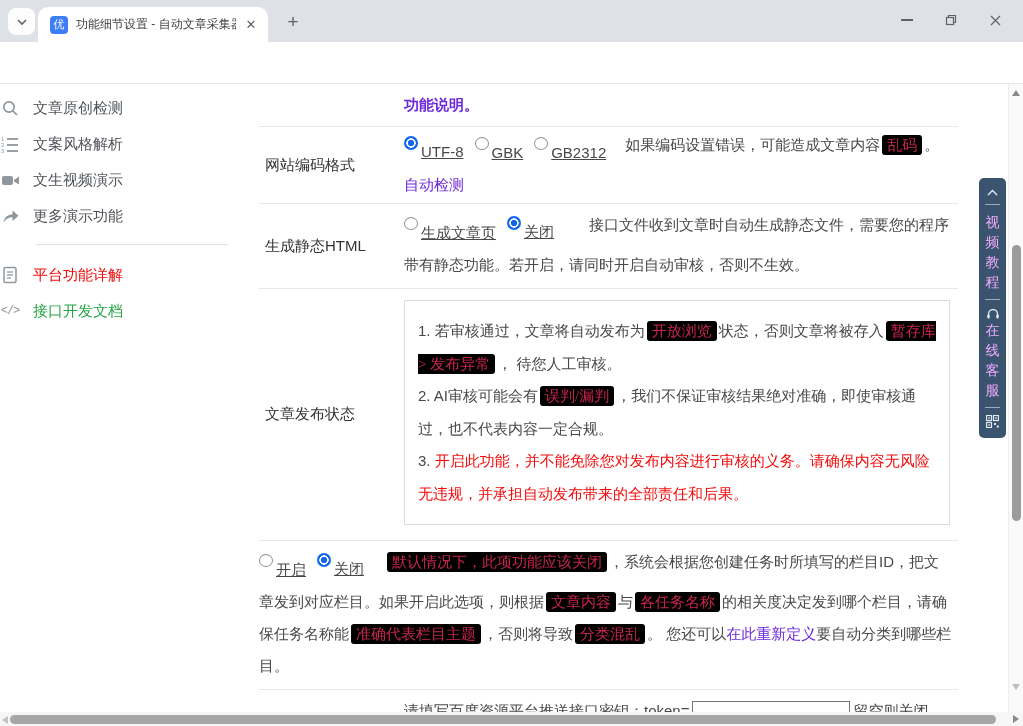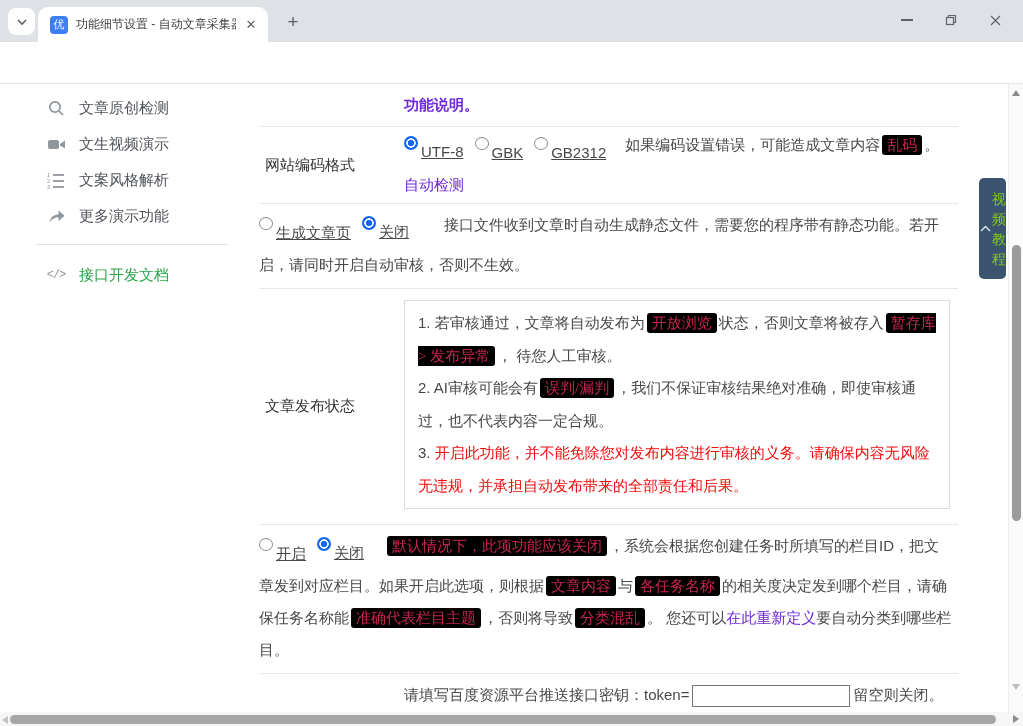--- a/index.html
+++ b/index.html
@@ -39,21 +39,21 @@
     background:#16a184; color:#fff; font-size:12px; font-weight:bold; display:flex;
     align-items:center; justify-content:center; }
   .menu-dots { position:absolute; left:994px; top:50px; width:24px; height:26px; color:#5f6368;
     font-size:16px; display:flex; align-items:center; justify-content:center; }
 
   
   .page { position:absolute; left:0; top:84px; width:1023px; height:642px; background:#fff; }
 
   
   .sidebar { position:absolute; left:0; top:0; width:259px; }
-  .side-item { height:36px; display:flex; align-items:center; padding-left:46px; cursor:pointer; }
+  .side-item { height:36px; display:flex; align-items:center; cursor:pointer; }
   .side-item:first-child { margin-top:6px; }
   .side-icon { width:20px; height:20px; display:flex; align-items:center; justify-content:center;
     color:#8f969c; }
   .side-label { font-size:15px; color:#4f5358; margin-left:13px; }
   .side-item.red .side-label { color:#f00a0a; }
   .side-item.green .side-label { color:#27a546; }
   .side-divider { height:1px; background:#e2e2e2; margin:10px 0 12px 36px; width:192px; }
   .code-glyph { font-family:"Liberation Mono","DejaVu Sans Mono",monospace; font-size:12px;
     color:#8f969c; letter-spacing:-1px; }
 
@@ -75,29 +75,29 @@
     font-family:"Liberation Serif","DejaVu Serif",serif; }
   .red { color:#f30b0b; }
   .link { color:#6d28d9; cursor:pointer; }
   .bold { font-weight:bold; }
   .gap { display:inline-block; }
   .radio-wrap { display:inline-flex; margin-right:11px; cursor:pointer;text-decoration:underline; }
   .radio { width:14px; height:14px; border-radius:50%; display:inline-block; flex:0 0 14px; }
   .radio.off { width:13px; height:13px; border:1px solid #8b9095; background:#fff; }
   .radio.on { background:radial-gradient(circle,#1266f1 0 29%,#fff 33% 45%,#1266f1 50% 100%); }
   .radio-label { margin-left:3px; }
-  .notice-box { border:1px solid #dcdcdc; padding:6px 13px; margin:6px 2px 8px 0; }
+  .notice-box { border:1px solid #dcdcdc; padding:14px 13px; margin:6px 2px 8px 0; }
   .notice-box .para { line-height:32.5px; }
   .token-input { height:22px; border:1px solid #767676; background:#fff; vertical-align:middle;
     margin:0 3px; outline:none; font-size:13px; padding:0 4px; }
 
   
   .float-panel { position:absolute; left:979px; top:94px; width:27px; background:#3a536f;
-    border-radius:5px; display:flex; flex-direction:row; align-items:center;
-    padding:11px 0 10px; color:#84cc16; }
+    border-radius:5px; display:flex; flex-direction:column; align-items:center;
+    padding:11px 0 10px; color:#f0abfc; }
   .v-text { width:16px; word-break:break-all; line-height:20px; font-size:14px;
     text-align:center; cursor:pointer; }
   .panel-div { width:15px; height:1px; background:rgba(255,255,255,.5); margin:7px 0; }
   .panel-icon { display:flex; align-items:center; justify-content:center; }
 
   
   .v-scroll { position:absolute; left:1008px; top:0; width:15px; height:628px; background:#fafafa;
     border-left:1px solid #ededed; }
   .v-thumb { position:absolute; left:3px; top:161px; width:9px; height:276px; background:#9b9b9b;
     border-radius:5px; }
@@ -179,49 +179,60 @@
       <span class="side-icon">
         <svg width="18" height="18" viewBox="0 0 18 18">
             <circle cx="8" cy="8" r="5.2" fill="none" stroke="#8f969c" stroke-width="1.7"></circle>
             <line x1="12" y1="12" x2="16" y2="16" stroke="#8f969c" stroke-width="1.7"></line>
           </svg>
       </span>
       <span class="side-label">文章原创检测</span>
     </div>
     <div class="side-item">
       <span class="side-icon">
-        <svg width="19" height="19" viewBox="0 0 19 19">
-            <rect x="1" y="5" width="11" height="9" rx="2" fill="#8f969c"></rect>
-            <polygon points="13,9 18,5.5 18,13.5 13,10.5" fill="#8f969c"></polygon>
-          </svg>
-      </span>
-      <span class="side-label">文生视频演示</span>
-    </div>
-    <div class="side-item">
-      <span class="side-icon">
         <svg width="18" height="18" viewBox="0 0 18 18">
             <text x="0" y="6" font-size="5.5" fill="#8f969c">1</text>
             <text x="0" y="12" font-size="5.5" fill="#8f969c">2</text>
             <text x="0" y="18" font-size="5.5" fill="#8f969c">3</text>
             <line x1="6" y1="4" x2="17" y2="4" stroke="#8f969c" stroke-width="1.8"></line>
             <line x1="6" y1="10" x2="17" y2="10" stroke="#8f969c" stroke-width="1.8"></line>
             <line x1="6" y1="16" x2="17" y2="16" stroke="#8f969c" stroke-width="1.8"></line>
           </svg>
       </span>
       <span class="side-label">文案风格解析</span>
     </div>
     <div class="side-item">
       <span class="side-icon">
         <svg width="19" height="19" viewBox="0 0 19 19">
+            <rect x="1" y="5" width="11" height="9" rx="2" fill="#8f969c"></rect>
+            <polygon points="13,9 18,5.5 18,13.5 13,10.5" fill="#8f969c"></polygon>
+          </svg>
+      </span>
+      <span class="side-label">文生视频演示</span>
+    </div>
+    <div class="side-item">
+      <span class="side-icon">
+        <svg width="19" height="19" viewBox="0 0 19 19">
             <path d="M2.5 15.5 C3.5 9.5 7.5 7.5 11.5 7.5 L11.5 3.5 L17.5 8.8 L11.5 14 L11.5 10.2 C8 10.2 5 11.5 2.5 15.5 Z" fill="#8f969c"></path>
           </svg>
       </span>
       <span class="side-label">更多演示功能</span>
     </div>
     <div class="side-divider"></div>
+    <div class="side-item red">
+      <span class="side-icon">
+        <svg width="18" height="18" viewBox="0 0 18 18">
+            <rect x="3" y="1.5" width="12" height="15" rx="1.5" fill="none" stroke="#8f969c" stroke-width="1.5"></rect>
+            <line x1="6" y1="6" x2="12" y2="6" stroke="#8f969c" stroke-width="1.3"></line>
+            <line x1="6" y1="9" x2="12" y2="9" stroke="#8f969c" stroke-width="1.3"></line>
+            <line x1="6" y1="12" x2="10" y2="12" stroke="#8f969c" stroke-width="1.3"></line>
+          </svg>
+      </span>
+      <span class="side-label">平台功能详解</span>
+    </div>
     <div class="side-item green">
       <span class="side-icon code-glyph">&lt;/&gt;</span>
       <span class="side-label">接口开发文档</span>
     </div>
   </div>
 
   <div class="settings-table">
       <div class="row r0">
         <div class="row-label"></div>
         <div class="row-content">
@@ -237,20 +248,21 @@
             </div><div class="radio-wrap">
               <span class="radio off"></span>
               <span class="radio-label">GBK</span>
             </div><div class="radio-wrap">
               <span class="radio off"></span>
               <span class="radio-label">GB2312</span>
             </div><span class="gap" style="width: 8px;"></span><span class="txt">如果编码设置错误，可能造成文章内容</span><span class="code">乱码</span><span class="txt">。 </span><span class="link">自动检测</span></div>
         </div>
       </div>
       <div class="row r2">
+        <div class="row-label">生成静态HTML</div>
         <div class="row-content">
           <div class="para"><div class="radio-wrap">
               <span class="radio off"></span>
               <span class="radio-label">生成文章页</span>
             </div><div class="radio-wrap">
               <span class="radio on"></span>
               <span class="radio-label">关闭</span>
             </div><span class="gap" style="width: 24px;"></span><span class="txt">接口文件收到文章时自动生成静态文件，需要您的程序带有静态功能。若开启，请同时开启自动审核，否则不生效。</span></div>
         </div>
       </div>

